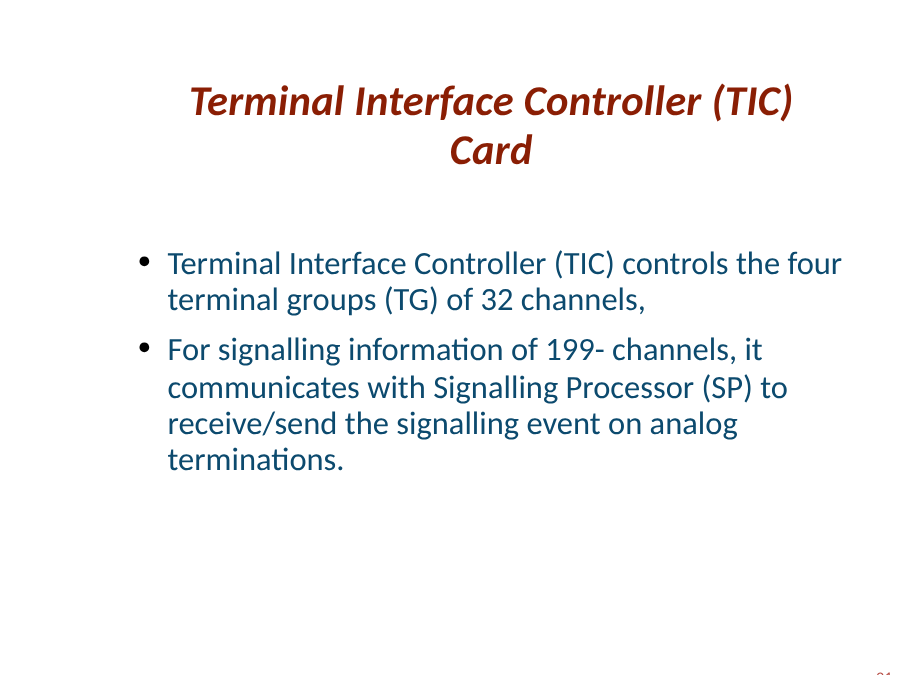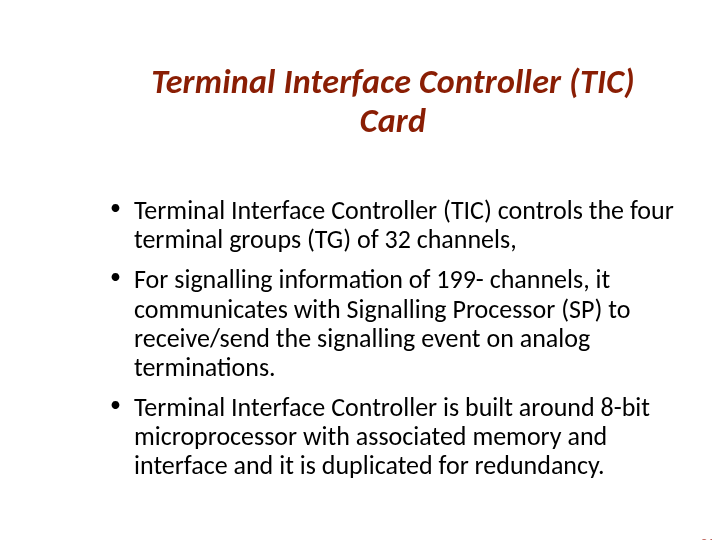--- a/index.html
+++ b/index.html
@@ -22,21 +22,21 @@
   }
   .body {
     padding-top: 14px;
   }
   ul.bullets {
     list-style: none;
     padding-left: 26px;
   }
   ul.bullets li {
     position: relative;
-    color: #000000;
+    color: #0c4a6e;
     font-size: 26px;
     line-height: 1.12;
     margin-bottom: 2px;
     padding-left: 2px;
   }
   ul.bullets li::before {
     content: "•";
     position: absolute;
     left: -22px;
     top: 0;
@@ -53,17 +53,16 @@
 </style>
 </head>
 <body>
 
 <div class="slide">
   <div class="title">Terminal Interface Controller (TIC) Card</div>
   <div class="body">
     <ul class="bullets">
       <li>Terminal Interface Controller (TIC) controls the four terminal groups (TG) of 32 channels,</li>
       <li>For signalling information of 199- channels, it communicates with Signalling Processor (SP) to receive/send the signalling event on analog terminations.</li>
-      <li>Terminal Interface Controller is built around 8-bit microprocessor with associated memory and interface and it is duplicated for redundancy.</li>
     </ul>
   </div>
   <div class="pagenum">21</div>
 </div>
 
 </body></html>

